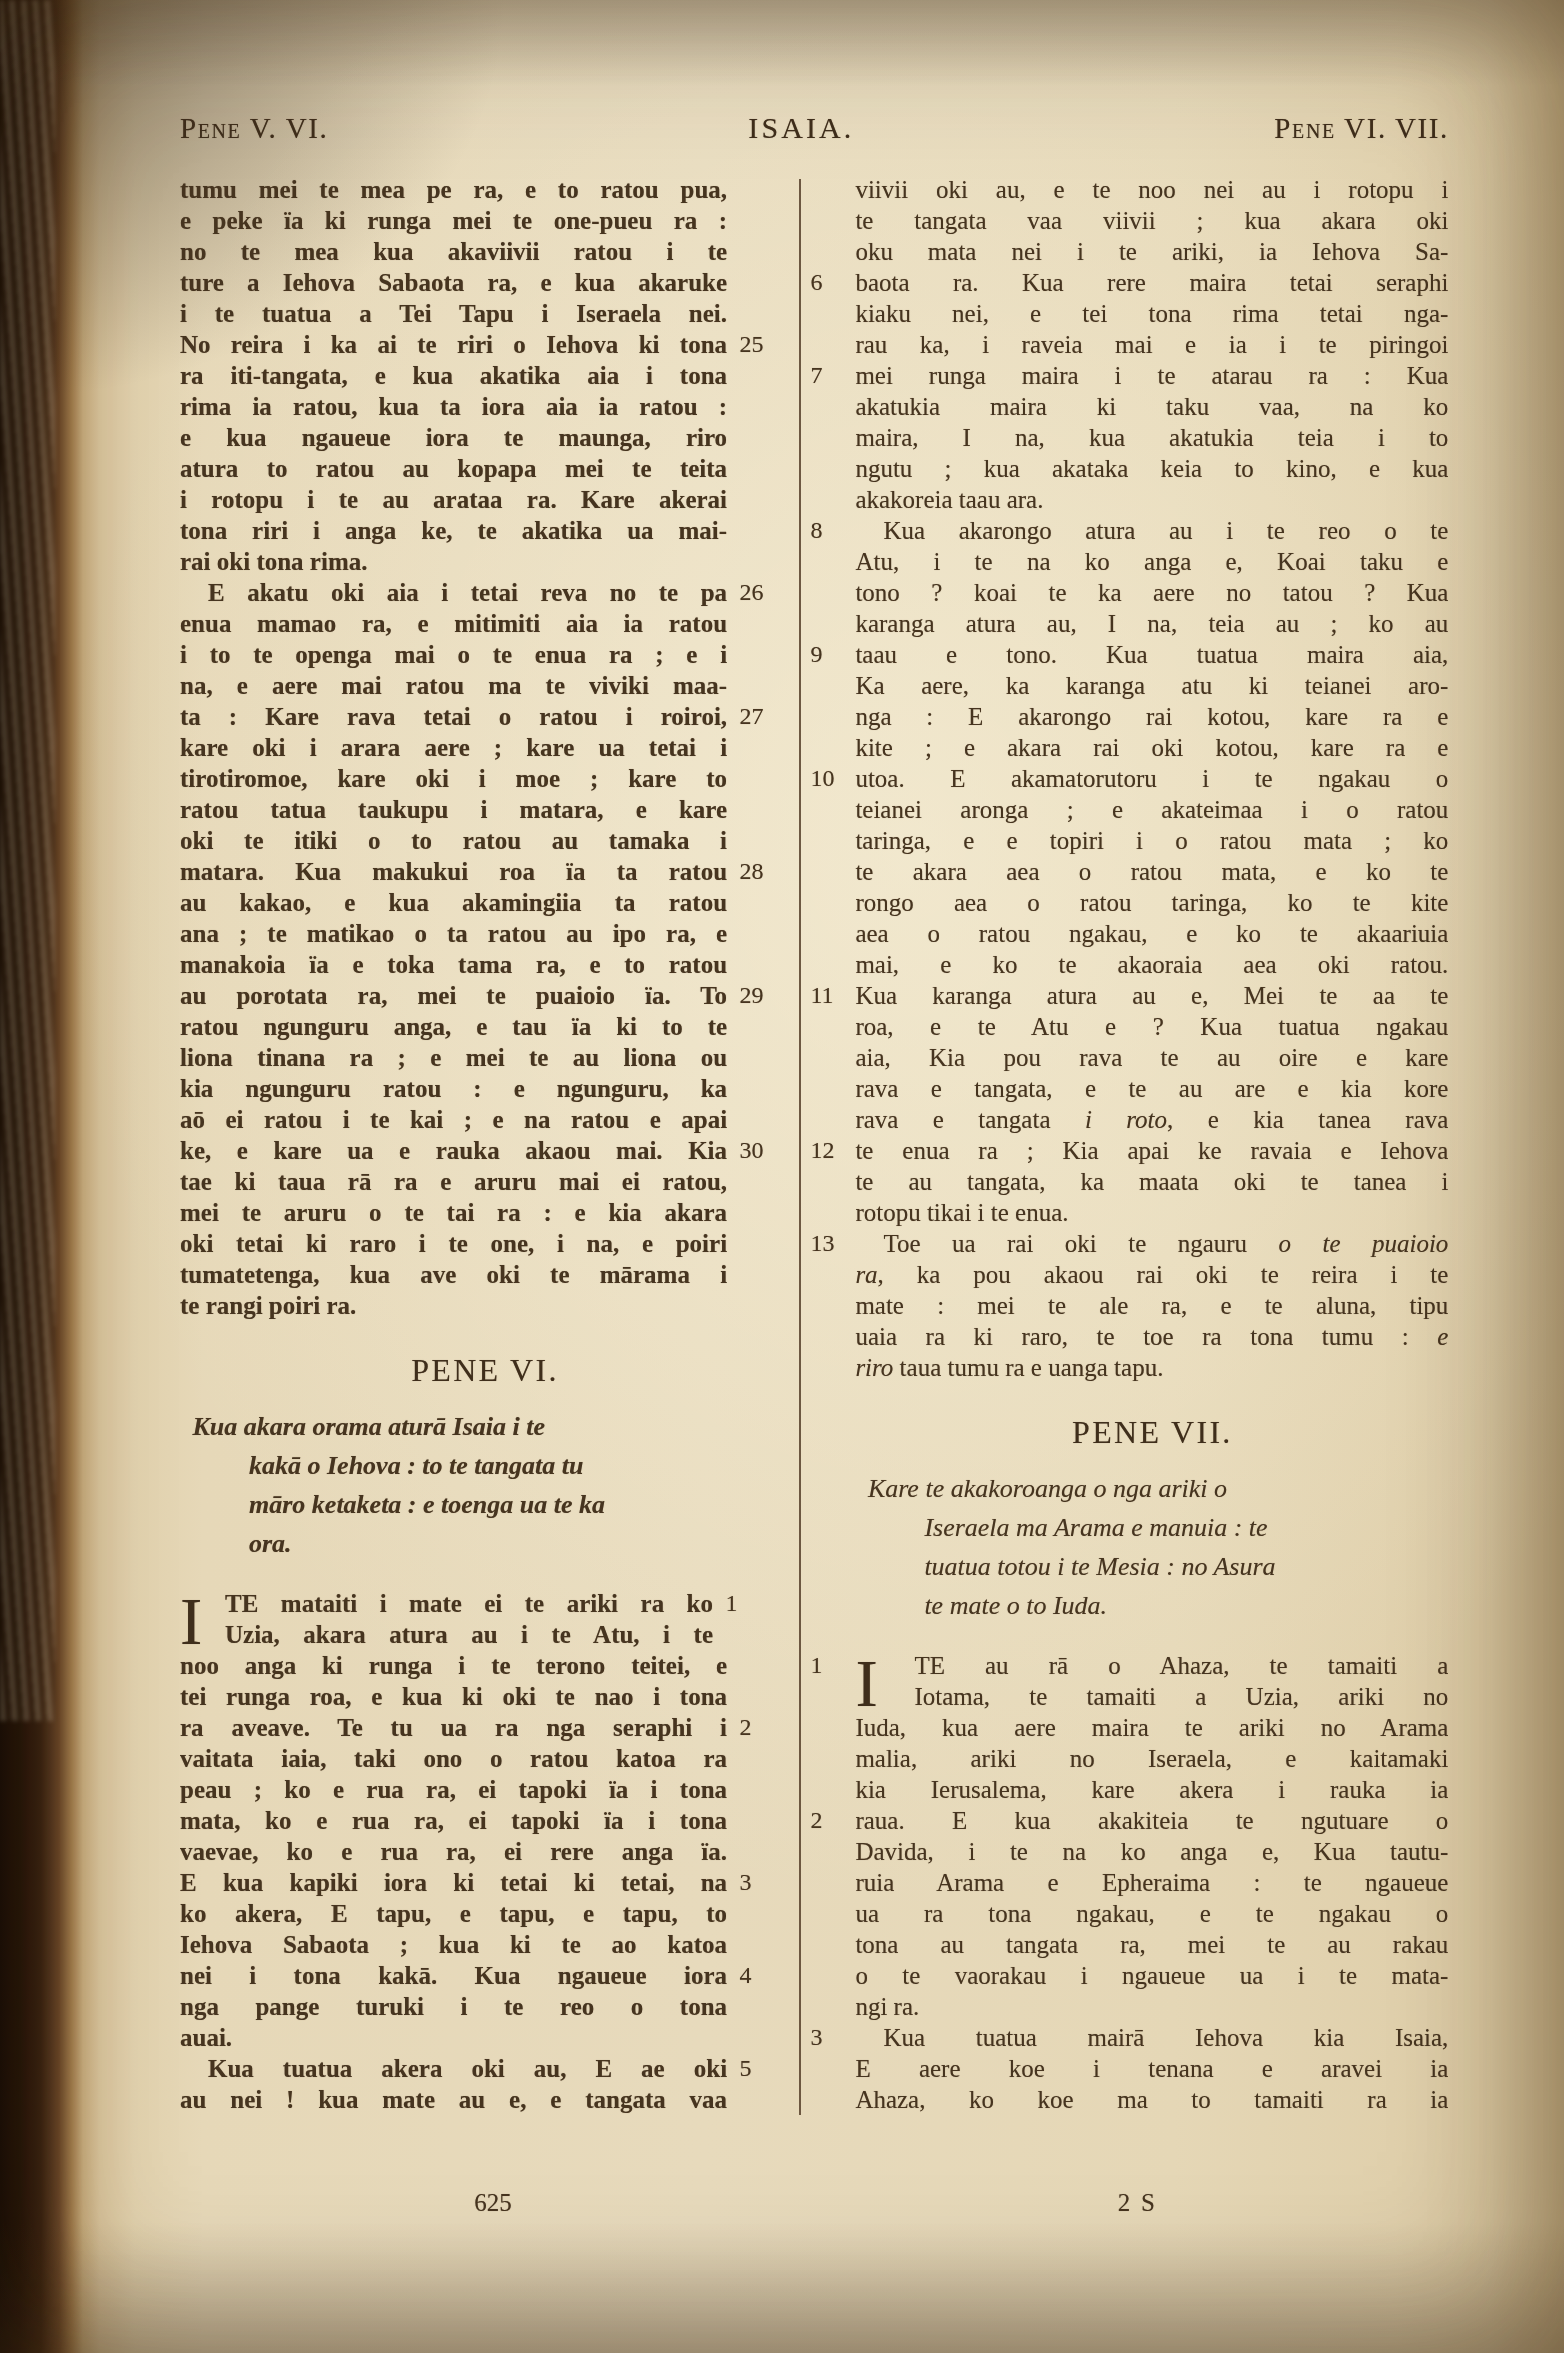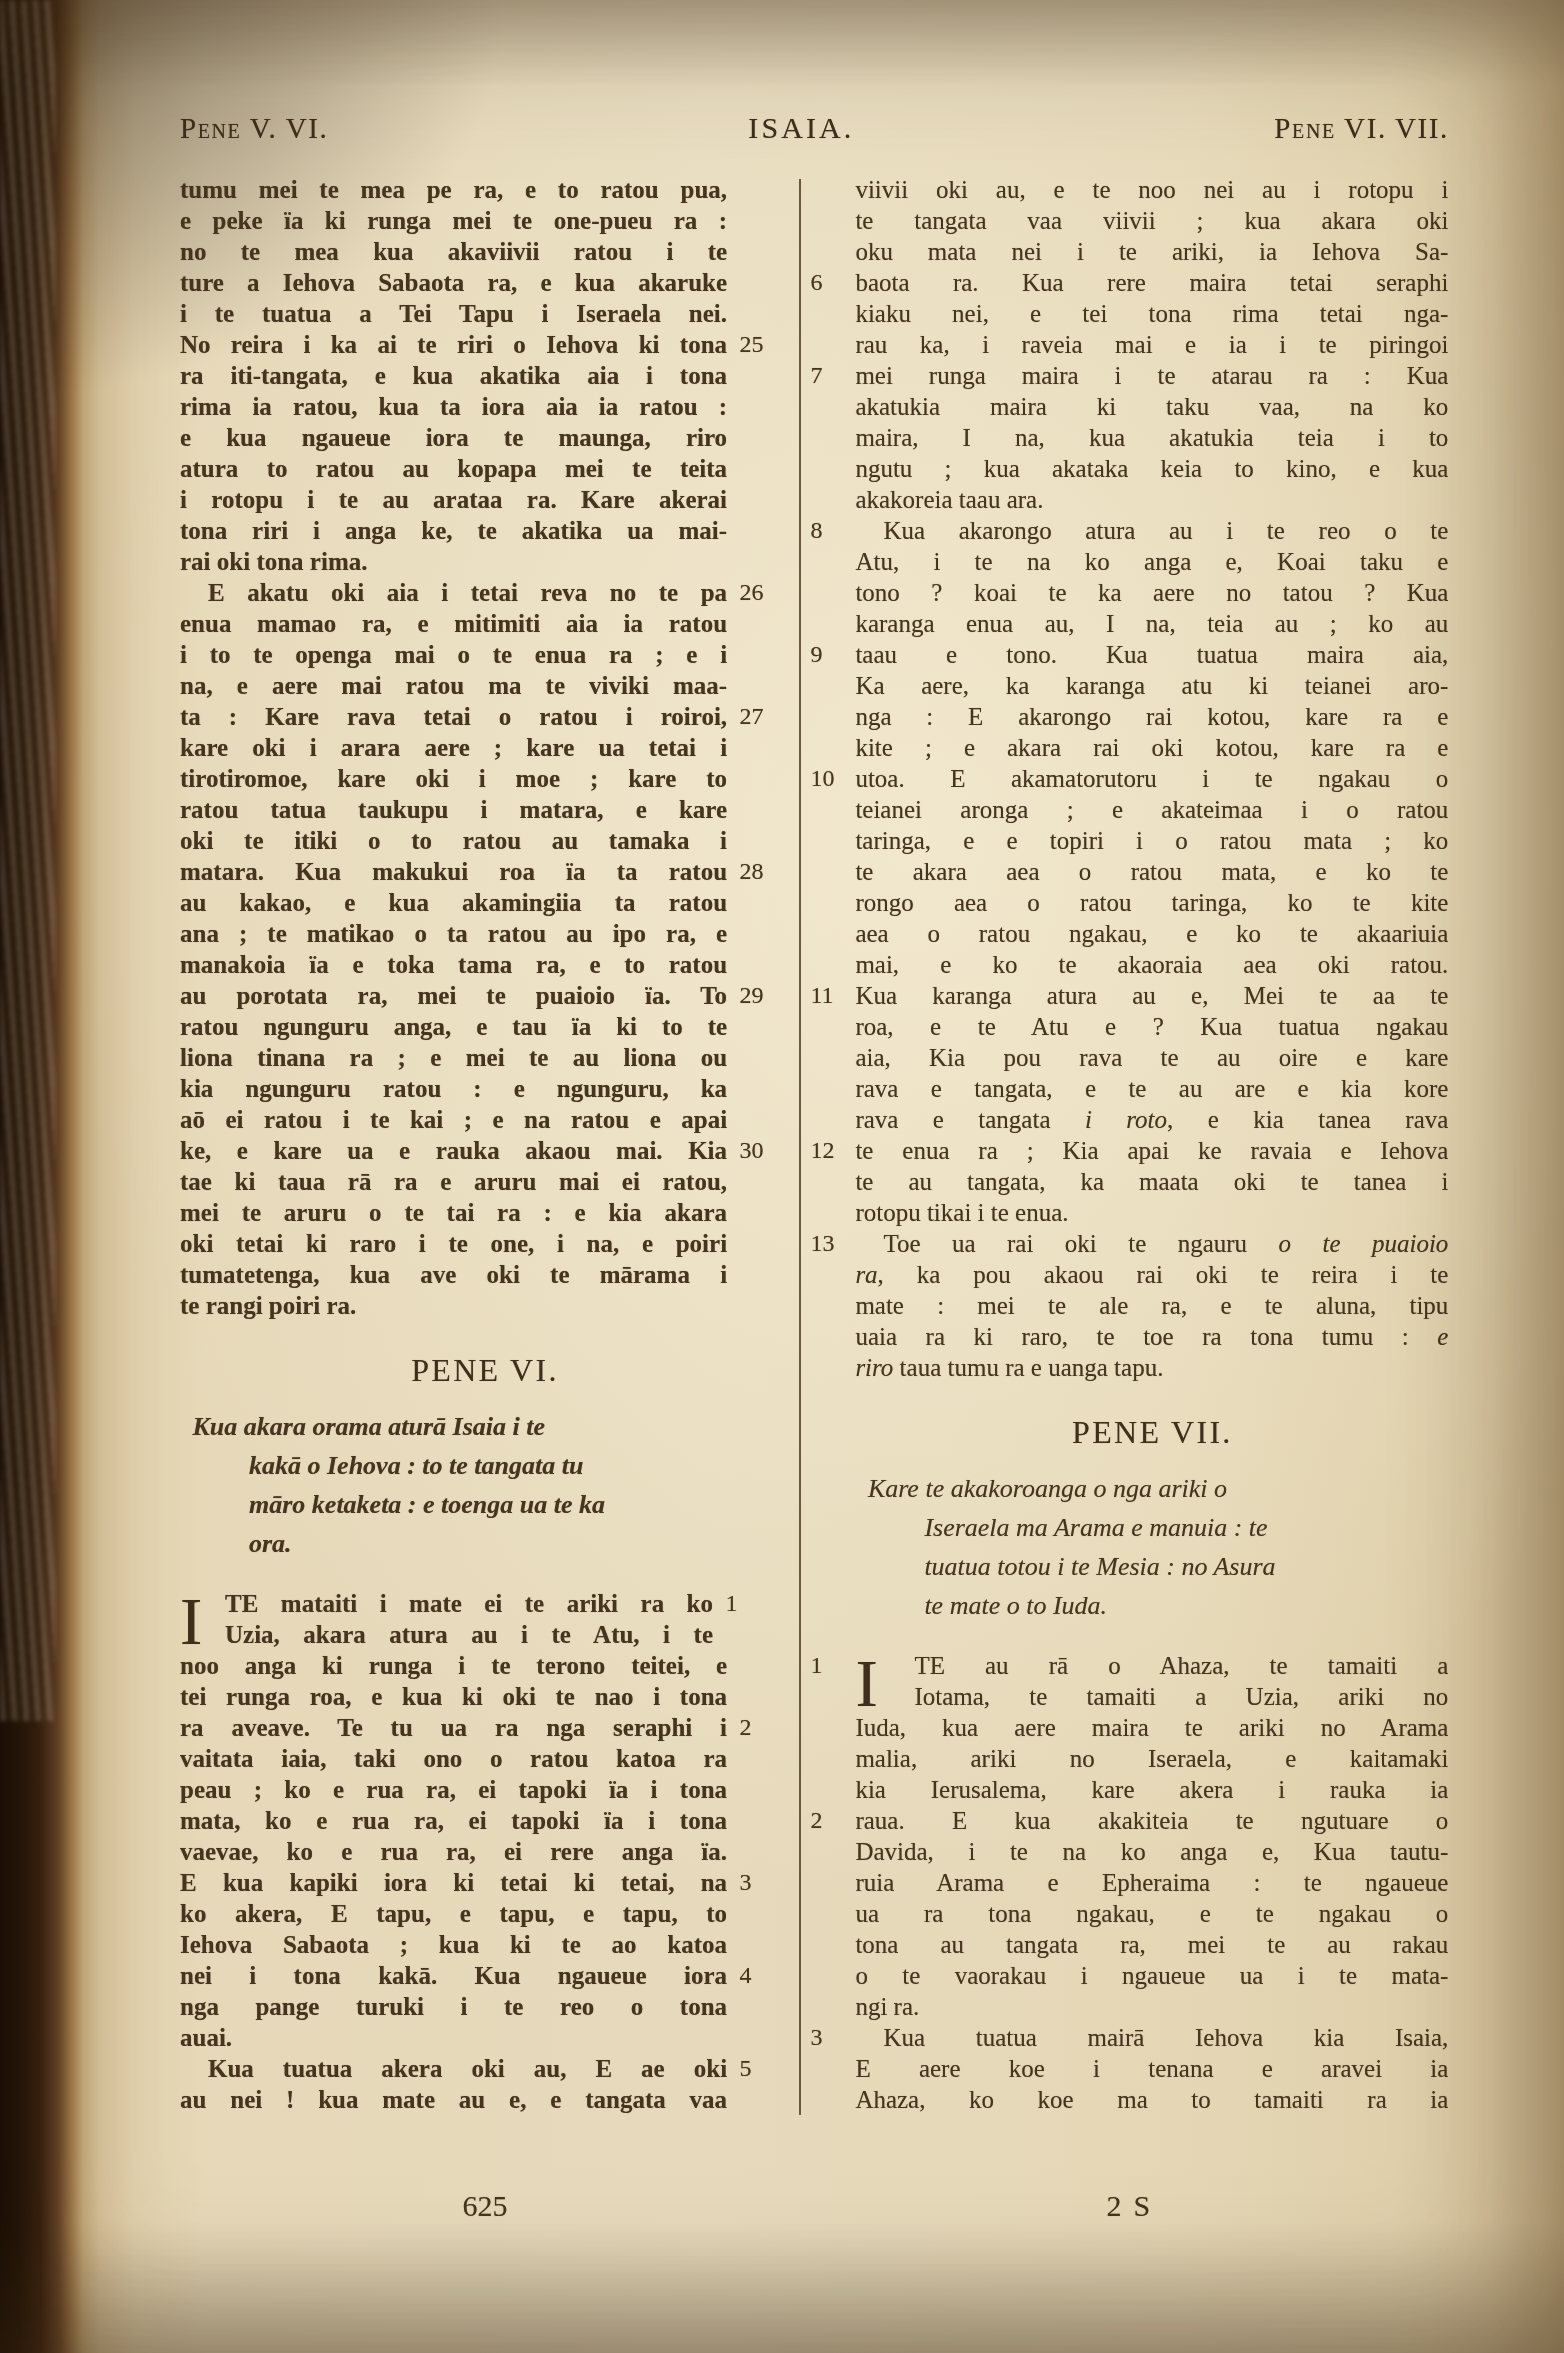--- a/index.html
+++ b/index.html
@@ -58,21 +58,21 @@
   .section.summary .line{display:block;height:39px;line-height:39px;font-size:26px;padding-left:12.5px;}
   .section.summary .line.ind{padding-left:69px;}
   .section.summary .t{display:inline;text-align:left;text-align-last:auto;width:auto;height:auto;}
   .col-right .section.summary{margin-left:45px;width:593px;}
 
   .dropcap{position:absolute;top:1.6px;left:0;font-size:67px;line-height:63px;color:#3f2e1b;}
   .col-right .dropcap{left:45px;}
   .col-left .dc .t{width:488px;margin-left:45px;}
   .col-right .dc .t{width:534px;margin-left:59px;}
 
-  .pagefoot{position:absolute;top:2189px;left:180px;width:1269px;height:38px;font-size:30px;
+  .pagefoot{position:absolute;top:2189px;left:188px;width:1269px;height:38px;font-size:25px;
     text-shadow:0 0 0.8px rgba(70,52,31,.45);}
   .pageno{position:absolute;left:0;width:610px;text-align:center;}
   .sig{position:absolute;right:0;width:639px;text-align:center;letter-spacing:2.3px;}
 </style>
 </head>
 <body>
 
 <div class="photo">
   <div class="paper"></div>
   <div class="gutter-sheen"></div>
@@ -368,21 +368,21 @@
           <div class="line">
             <span class="vnum"></span>
             <span class="t">Atu, i te na ko anga e, Koai taku e</span>
           </div>
           <div class="line">
             <span class="vnum"></span>
             <span class="t">tono ?  koai te ka aere no tatou ?  Kua</span>
           </div>
           <div class="line">
             <span class="vnum"></span>
-            <span class="t">karanga enua au, I na, teia au ; ko au</span>
+            <span class="t">karanga atura au, I na, teia au ; ko au</span>
           </div>
           <div class="line">
             <span class="vnum">9</span>
             <span class="t">taau e tono.  Kua tuatua maira aia,</span>
           </div>
           <div class="line">
             <span class="vnum"></span>
             <span class="t">Ka aere, ka karanga atu ki teianei aro-</span>
           </div>
           <div class="line">

